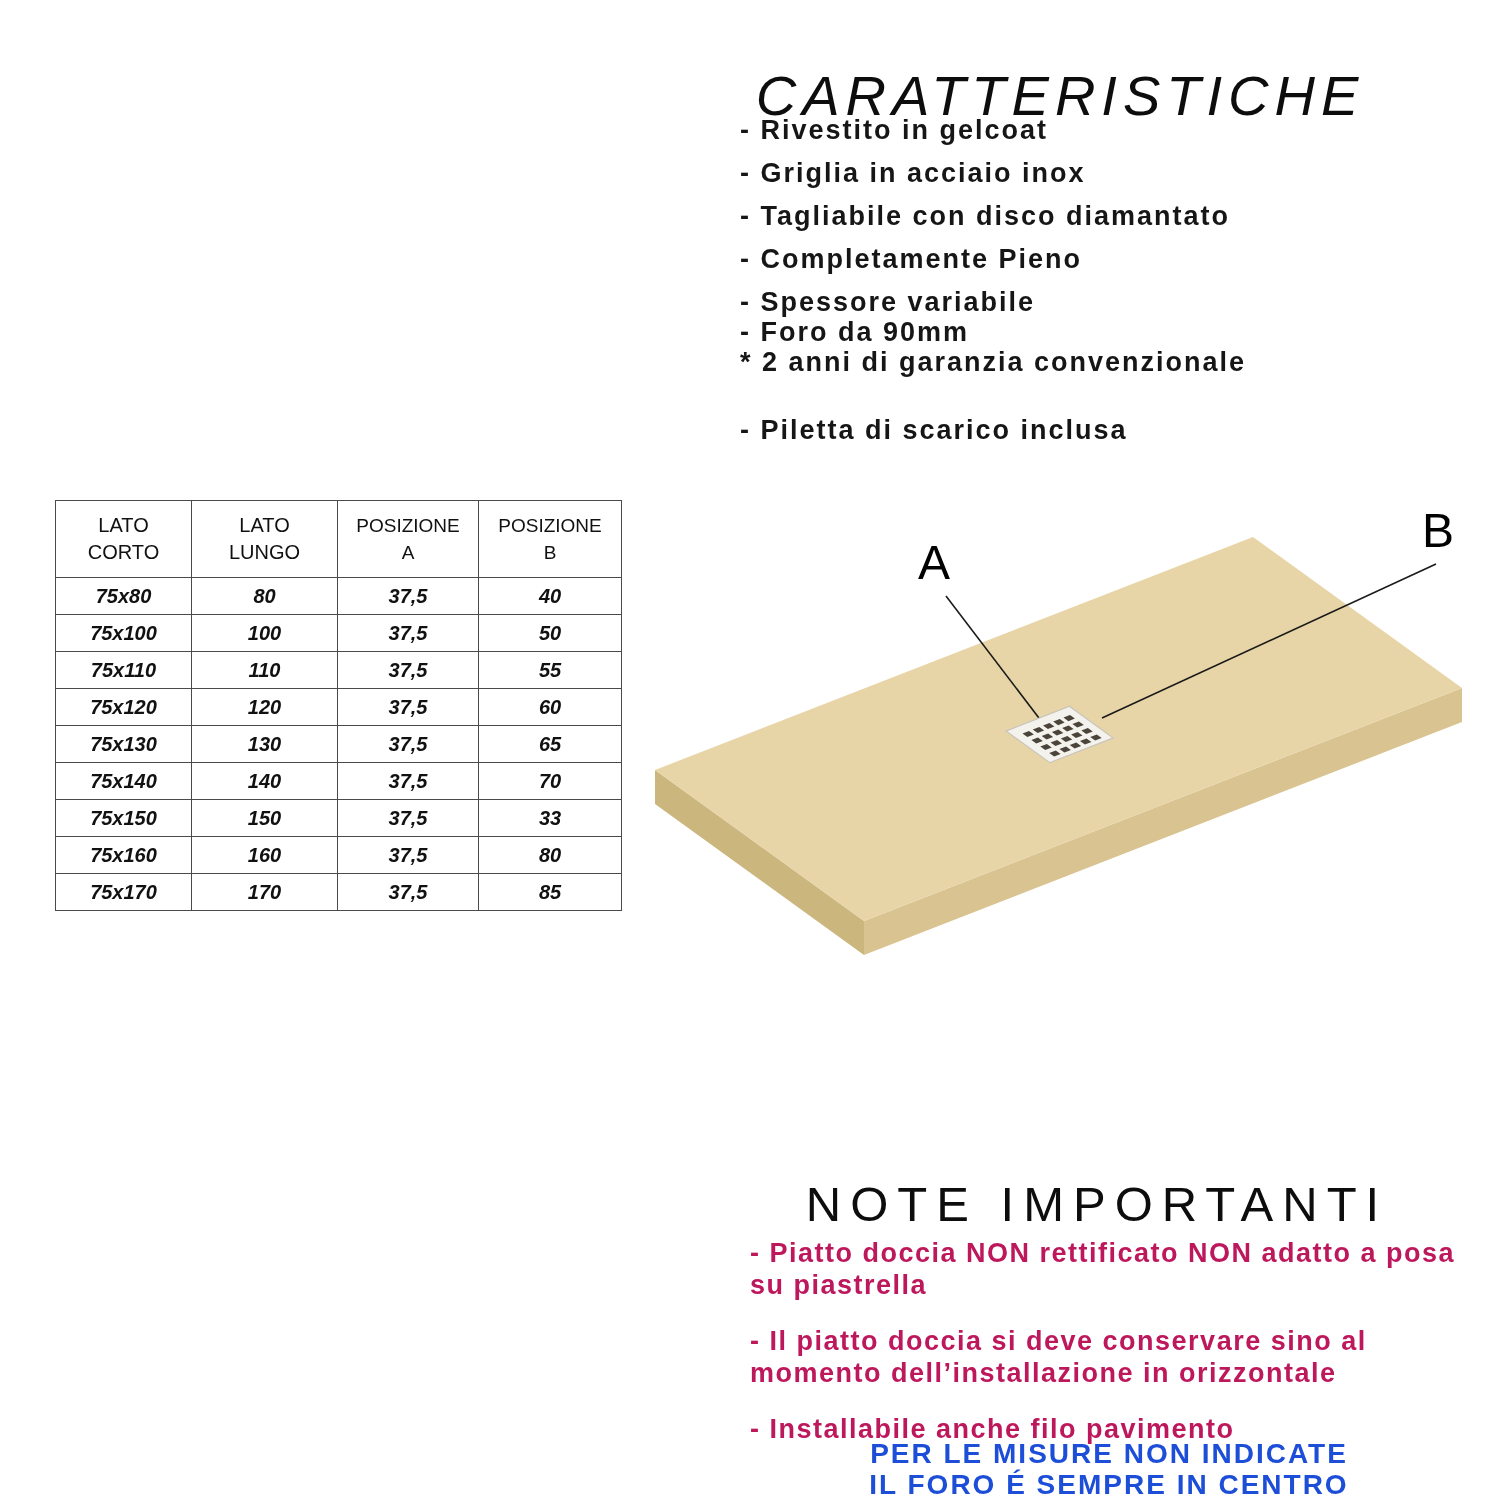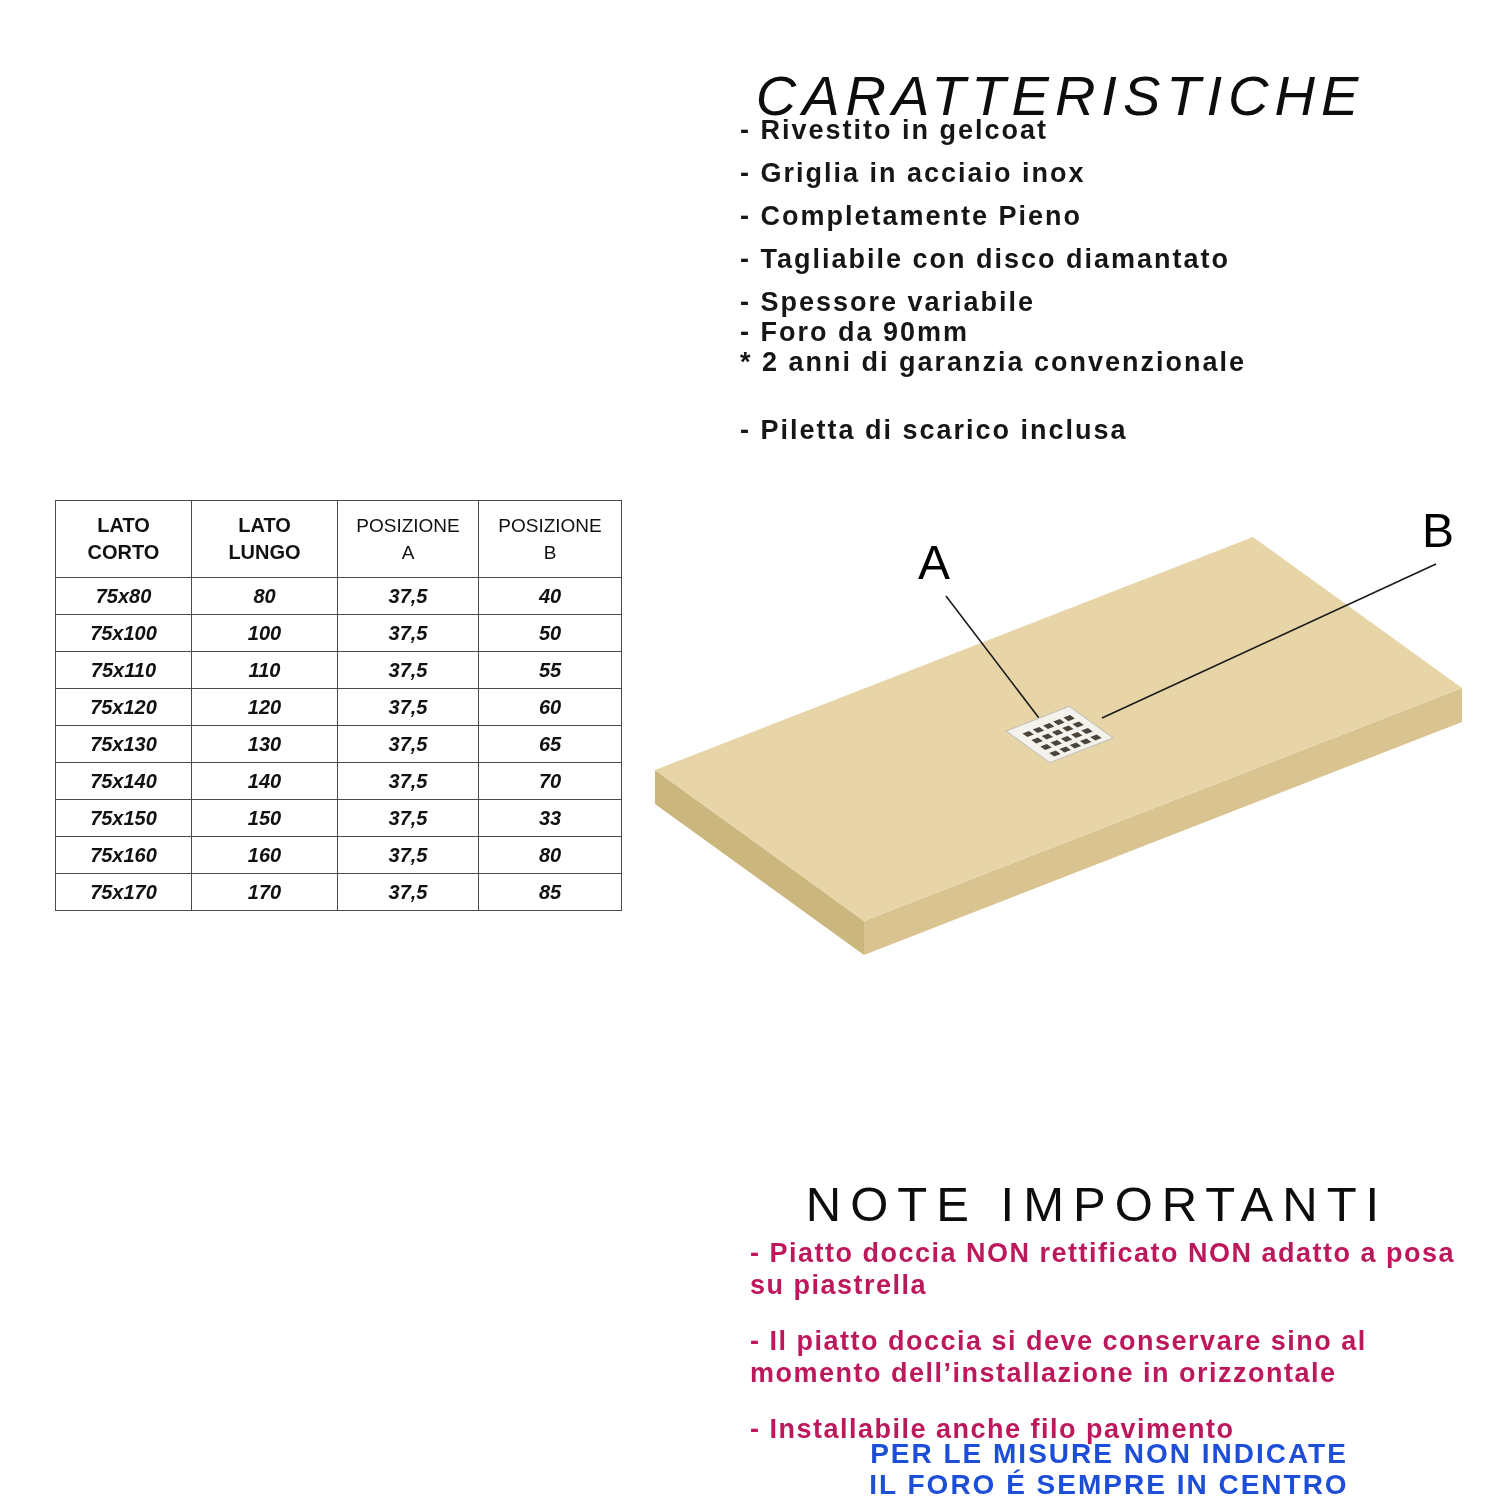--- a/index.html
+++ b/index.html
@@ -50,21 +50,21 @@
   .size-table-wrap { position: absolute; left: 55px; top: 500px; }
   table.size-table { border-collapse: collapse; background: #ffffff; }
   .size-table th, .size-table td {
     border: 1px solid #4a4a4a;
     text-align: center;
     vertical-align: middle;
     padding: 0;
   }
   .size-table th { height: 76px; font-size: 20px; }
   .size-table th span { display: block; line-height: 27px; }
-  .size-table th.hdr-bold { font-weight: 700; }
+  .size-table th.hdr-bold { font-weight: 400; }
   .size-table th.hdr-reg  { font-weight: 400; font-size: 19px; }
   .size-table td { height: 36px; font-size: 20px; font-weight: 700; font-style: italic; }
   .col-1 { width: 135px; } .col-2 { width: 145px; }
   .col-3 { width: 140px; } .col-4 { width: 142px; }
 
   
   .diagram { position: absolute; left: 630px; top: 500px; width: 860px; height: 560px; }
   .diagram svg { position: absolute; left: 0; top: 0; }
   .dlabel {
     position: absolute;
@@ -100,22 +100,22 @@
 </head>
 <body>
 
 <div class="canvas">
 
   <h1 class="section-title title-caratteristiche">CARATTERISTICHE</h1>
 
   <div class="feature-list">
     <p class="feat">- Rivestito in gelcoat</p>
     <p class="feat">- Griglia in acciaio inox</p>
+    <p class="feat">- Tagliabile con disco diamantato</p>
     <p class="feat">- Completamente Pieno</p>
-    <p class="feat">- Tagliabile con disco diamantato</p>
     <p class="feat mb-0">- Spessore variabile</p>
     <p class="feat mb-0">- Foro da 90mm</p>
     <p class="feat mb-big">* 2 anni di garanzia convenzionale</p>
     <p class="feat">- Piletta di scarico inclusa</p>
   </div>
 
   <div class="size-table-wrap">
     <table class="size-table">
       <thead>
         <tr>

